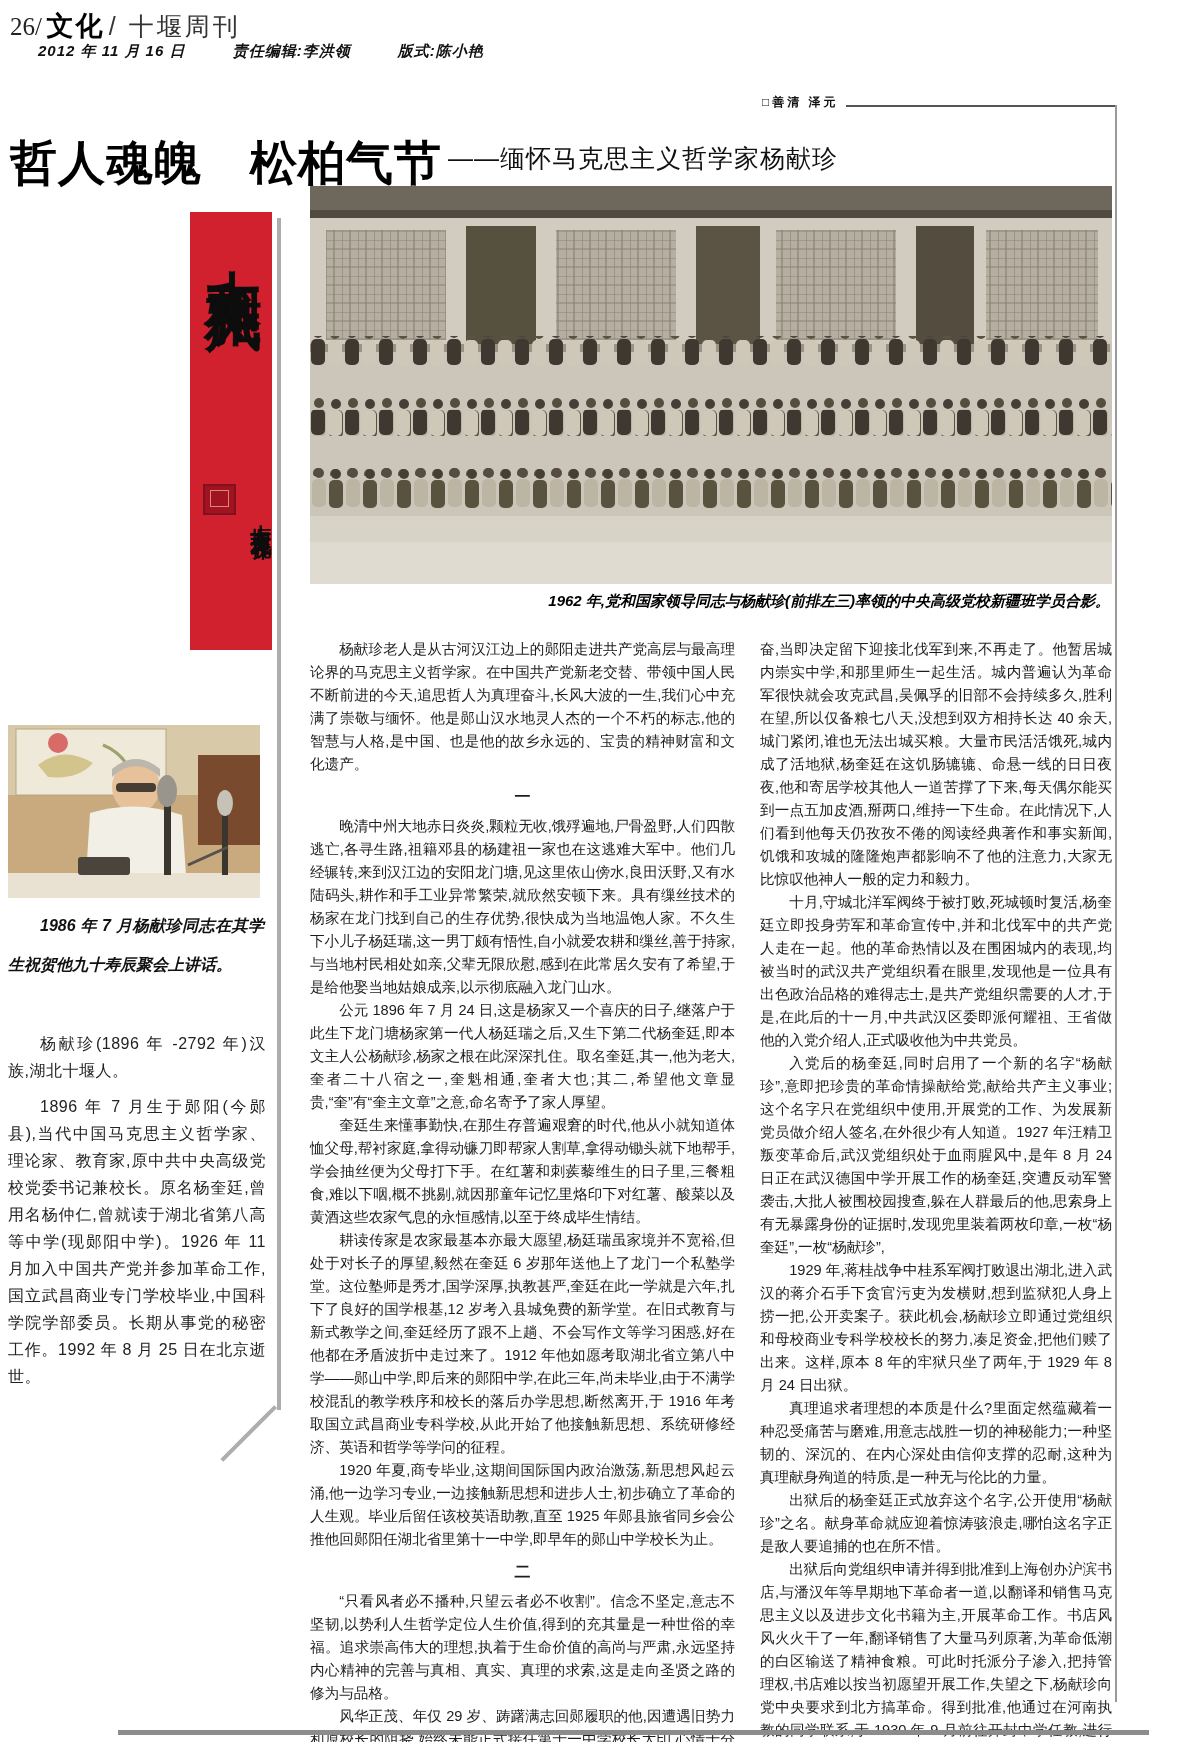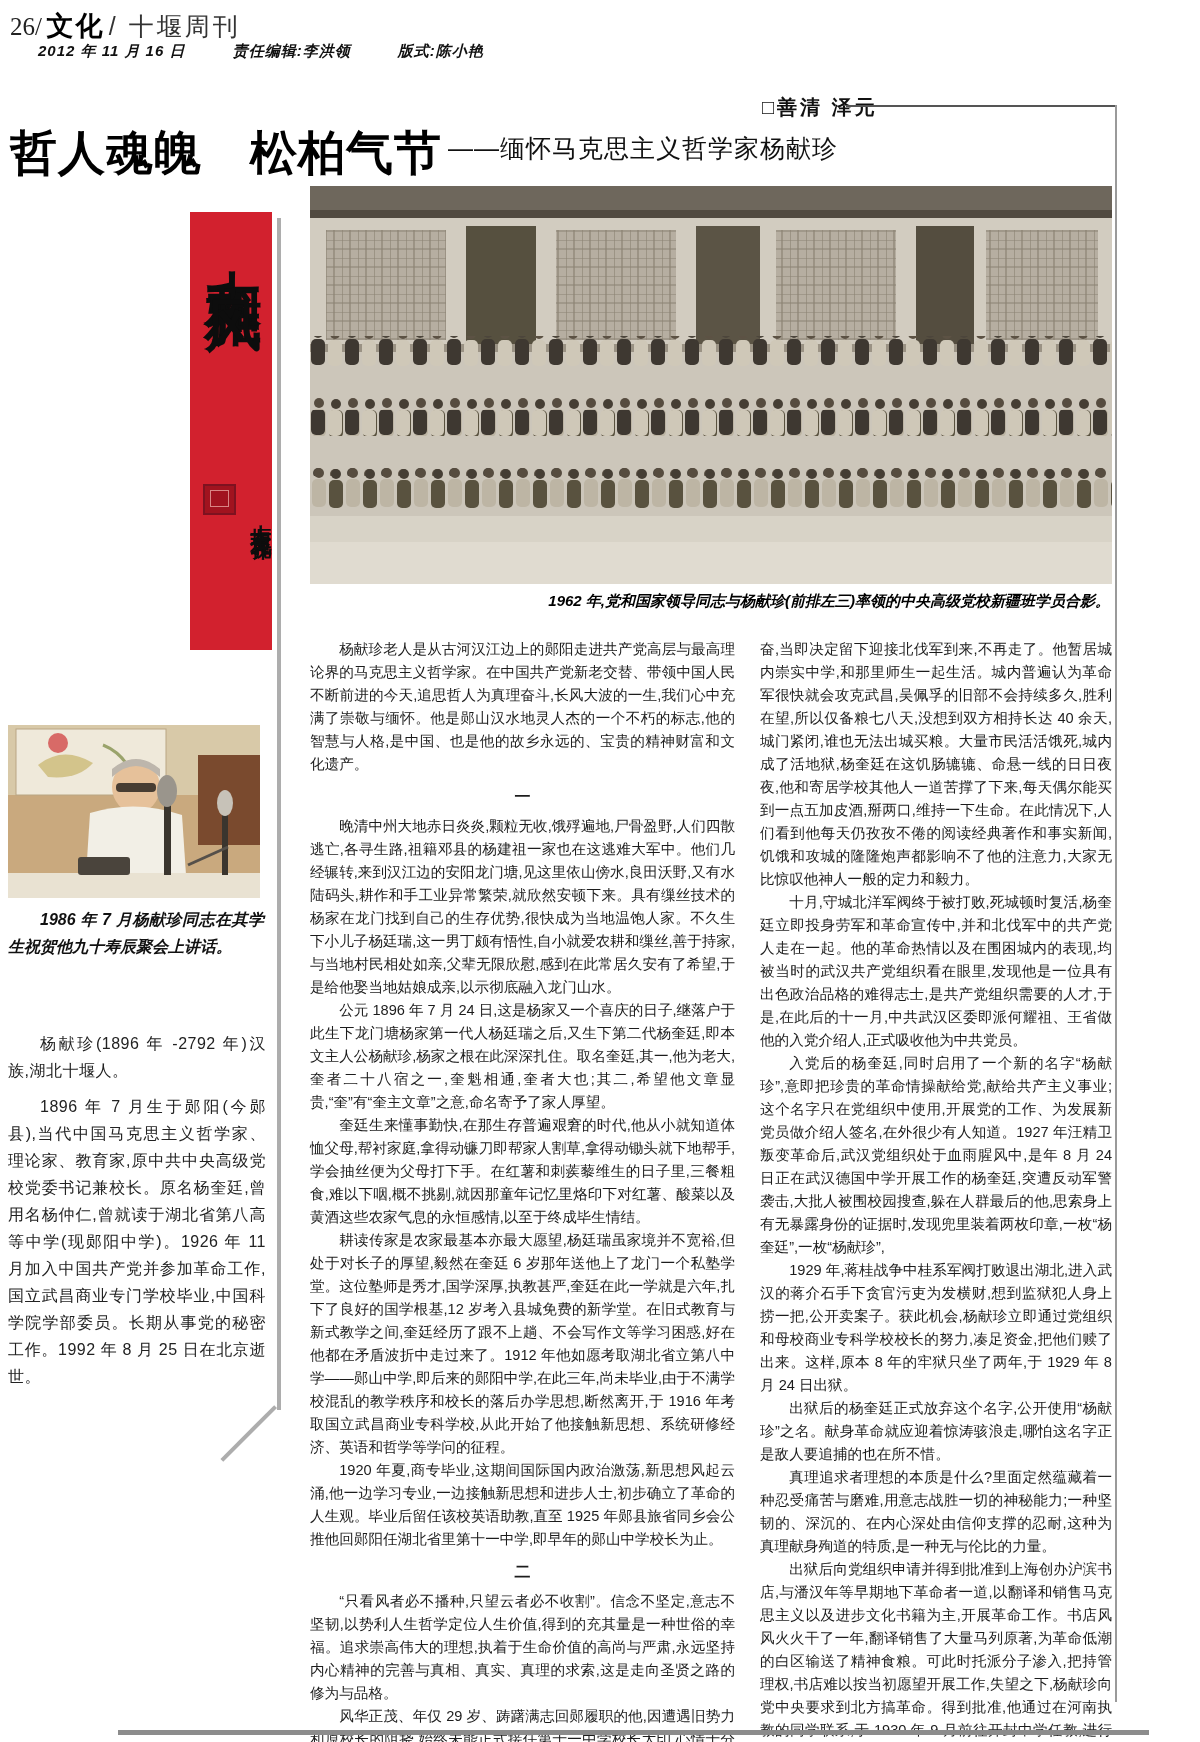--- a/index.html
+++ b/index.html
@@ -9,44 +9,44 @@
     font-family:"Liberation Sans", sans-serif; color:#1a1a1a; overflow:hidden;
   }
   
   .masthead { position:absolute; left:10px; top:8px; white-space:nowrap; }
   .m-pageno { font-family:"Liberation Serif", serif; font-size:25px; color:#222; }
   .m-section { font-size:27px; font-weight:700; letter-spacing:2px; color:#000; }
   .m-pub { font-size:25px; font-weight:400; letter-spacing:3px; color:#333; }
   .dateline { position:absolute; left:10px; top:42px; font-size:15px; font-weight:700; font-style:italic; letter-spacing:1px; color:#111; }
   .dateline span { margin-right:14px;margin-left:28px; }
   
-  .byline { position:absolute; left:762px; top:94px; font-size:20px; font-weight:700; letter-spacing:3px; color:#111; }
+  .byline { position:absolute; left:762px; top:94px; font-size:12px; font-weight:700; letter-spacing:3px; color:#111; }
   .rule-h { position:absolute; left:846px; top:105px; width:270px; height:2px; background:#555; }
   .rule-v { position:absolute; left:1115px; top:105px; width:2px; height:1597px; background:#9a9a9a; }
   
-  .title-row { position:absolute; left:10px; top:122px; display:flex; align-items:flex-end; white-space:nowrap;justify-content:center; }
+  .title-row { position:absolute; left:10px; top:132px; display:flex; align-items:flex-end; white-space:nowrap;justify-content:center; }
   .title-main { font-size:47px; font-weight:800; letter-spacing:1px; color:#000; font-family:"Liberation Sans",sans-serif; }
   .title-sub { font-size:25px; font-weight:400; color:#111; padding-bottom:20px; margin-left:6px; letter-spacing:1px; }
   
   .banner { position:absolute; left:190px; top:212px; width:82px; height:438px; }
   .calli { position:absolute; left:12px; top:12px; width:62px; height:320px;
     writing-mode:vertical-rl; text-orientation:upright; font-size:57px; line-height:62px;
     font-weight:800; color:#0d0d0d; font-family:"Liberation Serif", serif; letter-spacing:10px; }
   .seal { position:absolute; left:13px; top:272px; width:33px; height:31px;
     border:2px solid #7e1220; background:rgba(120,10,20,.55); }
   .seal i { display:block; margin:4px auto 0; width:19px; height:17px; border:1px solid rgba(255,210,200,.6); }
   .banner-label { position:absolute; left:57px; top:296px; height:142px;
     writing-mode:vertical-rl; text-orientation:upright; font-size:21px; font-weight:600;
     letter-spacing:3px; color:#0d0d0d; }
   .shadow-v { position:absolute; left:277px; top:218px; width:4px; height:1192px; background:#adadad; }
   .shadow-d { position:absolute; left:277px; top:1408px; width:76px; height:4px; background:#adadad;
     transform:rotate(135deg); transform-origin:0 0; }
   
   .side-photo { position:absolute; left:8px; top:725px; width:252px; height:173px; }
-  .side-caption { position:absolute; left:8px; top:906px; width:256px; font-size:16px; line-height:27px;
+  .side-caption { position:absolute; left:8px; top:906px; width:256px; font-size:16px; line-height:39px;
     font-weight:700; font-style:italic; text-indent:2em; color:#111; text-align:justify; }
   .bio { position:absolute; left:8px; top:1030px; width:258px; font-size:16px; line-height:27px;
     color:#222; text-align:justify; letter-spacing:.5px; }
   .bio p { text-indent:2em; margin-bottom:9px; }
   
   .main-photo { position:absolute; left:310px; top:186px; width:802px; height:398px; }
   .main-caption { position:absolute; left:310px; top:592px; width:800px; text-align:right;
     font-size:15px; font-weight:700; font-style:italic; color:#000; }
   
   .col { position:absolute; top:638px; font-size:14.6px; line-height:23px; color:#1c1c1c;
@@ -175,20 +175,20 @@
     <p class="sec-head">二</p>
     <p>“只看风者必不播种,只望云者必不收割”。信念不坚定,意志不坚韧,以势利人生哲学定位人生价值,得到的充其量是一种世俗的幸福。追求崇高伟大的理想,执着于生命价值的高尚与严肃,永远坚持内心精神的完善与真相、真实、真理的求索,这是走向圣贤之路的修为与品格。</p>
     <p>风华正茂、年仅 29 岁、踌躇满志回郧履职的他,因遭遇旧势力和原校长的阻挠,始终未能正式接任第十一中学校长大印,心情十分灰暗,只好另起炉灶,新办一校。1926 年夏他特地到武昌省教育厅汇报此事,原定汇报完工作继续回去办学,此时恰遇国民革命军北伐,大军已抵湖南,他得知消息甚为振</p>
   </div>
 
   <div class="col col2">
     <p class="noindent">奋,当即决定留下迎接北伐军到来,不再走了。他暂居城内崇实中学,和那里师生一起生活。城内普遍认为革命军很快就会攻克武昌,吴佩孚的旧部不会持续多久,胜利在望,所以仅备粮七八天,没想到双方相持长达 40 余天,城门紧闭,谁也无法出城买粮。大量市民活活饿死,城内成了活地狱,杨奎廷在这饥肠辘辘、命悬一线的日日夜夜,他和寄居学校其他人一道苦撑了下来,每天偶尔能买到一点五加皮酒,掰两口,维持一下生命。在此情况下,人们看到他每天仍孜孜不倦的阅读经典著作和事实新闻,饥饿和攻城的隆隆炮声都影响不了他的注意力,大家无比惊叹他神人一般的定力和毅力。</p>
     <p>十月,守城北洋军阀终于被打败,死城顿时复活,杨奎廷立即投身劳军和革命宣传中,并和北伐军中的共产党人走在一起。他的革命热情以及在围困城内的表现,均被当时的武汉共产党组织看在眼里,发现他是一位具有出色政治品格的难得志士,是共产党组织需要的人才,于是,在此后的十一月,中共武汉区委即派何耀祖、王省做他的入党介绍人,正式吸收他为中共党员。</p>
     <p>入党后的杨奎廷,同时启用了一个新的名字“杨献珍”,意即把珍贵的革命情操献给党,献给共产主义事业;这个名字只在党组织中使用,开展党的工作、为发展新党员做介绍人签名,在外很少有人知道。1927 年汪精卫叛变革命后,武汉党组织处于血雨腥风中,是年 8 月 24 日正在武汉德国中学开展工作的杨奎廷,突遭反动军警袭击,大批人被围校园搜查,躲在人群最后的他,思索身上有无暴露身份的证据时,发现兜里装着两枚印章,一枚“杨奎廷”,一枚“杨献珍”,</p>
     <p>1929 年,蒋桂战争中桂系军阀打败退出湖北,进入武汉的蒋介石手下贪官污吏为发横财,想到监狱犯人身上捞一把,公开卖案子。获此机会,杨献珍立即通过党组织和母校商业专科学校校长的努力,凑足资金,把他们赎了出来。这样,原本 8 年的牢狱只坐了两年,于 1929 年 8 月 24 日出狱。</p>
+    <p>真理追求者理想的本质是什么?里面定然蕴藏着一种忍受痛苦与磨难,用意志战胜一切的神秘能力;一种坚韧的、深沉的、在内心深处由信仰支撑的忍耐,这种为真理献身殉道的特质,是一种无与伦比的力量。</p>
     <p>出狱后的杨奎廷正式放弃这个名字,公开使用“杨献珍”之名。献身革命就应迎着惊涛骇浪走,哪怕这名字正是敌人要追捕的也在所不惜。</p>
-    <p>真理追求者理想的本质是什么?里面定然蕴藏着一种忍受痛苦与磨难,用意志战胜一切的神秘能力;一种坚韧的、深沉的、在内心深处由信仰支撑的忍耐,这种为真理献身殉道的特质,是一种无与伦比的力量。</p>
     <p>出狱后向党组织申请并得到批准到上海创办沪滨书店,与潘汉年等早期地下革命者一道,以翻译和销售马克思主义以及进步文化书籍为主,开展革命工作。书店风风火火干了一年,翻译销售了大量马列原著,为革命低潮的白区输送了精神食粮。可此时托派分子渗入,把持管理权,书店难以按当初愿望开展工作,失望之下,杨献珍向党中央要求到北方搞革命。得到批准,他通过在河南执教的同学联系,于 1930 年 9 月前往开封中学任教,进行地下活动。他是一位很有人格魅力和工作激情的人,同时又谙熟经济学和马克思主义,执教很受学生欢迎,搞组织活动很有凝聚力,正由于此,一些思想反动的学生暗中盯上了他,向国民党河南省党部告密,幸而同志们及时提醒,使他安全逃脱。这样,在开封中学仅仅待了三个多月,只得重返上海,请求党中央指示。</p>
 
   </div>
 
   <div class="bottom-bar"></div>
 </div>
 
 </body></html>

